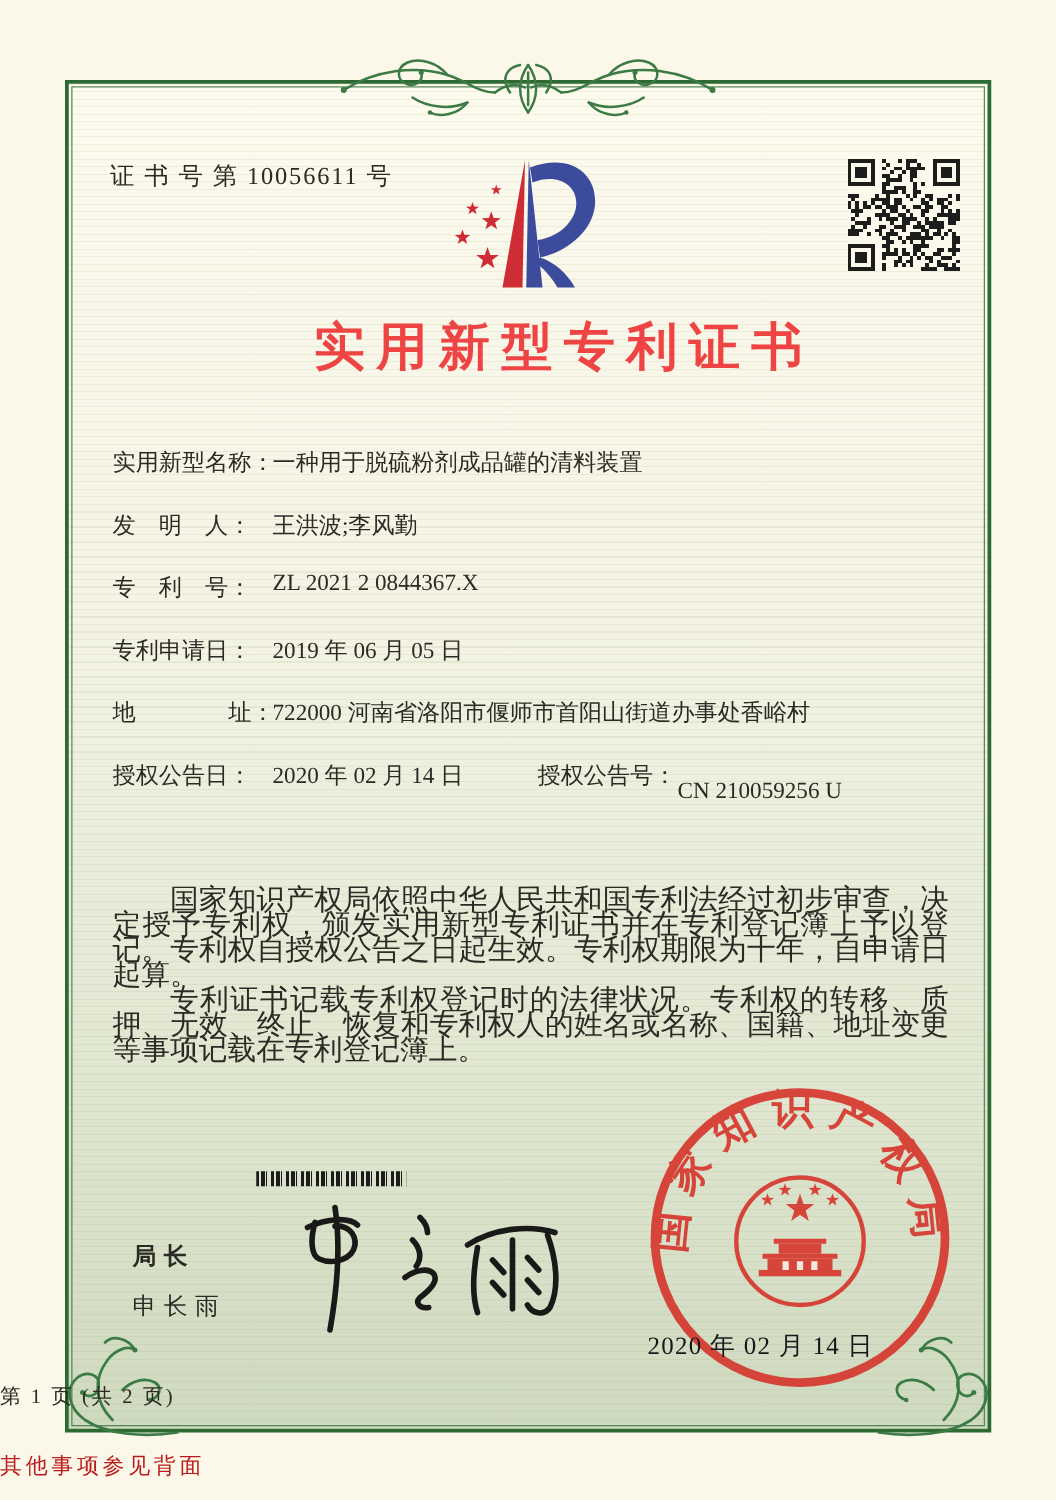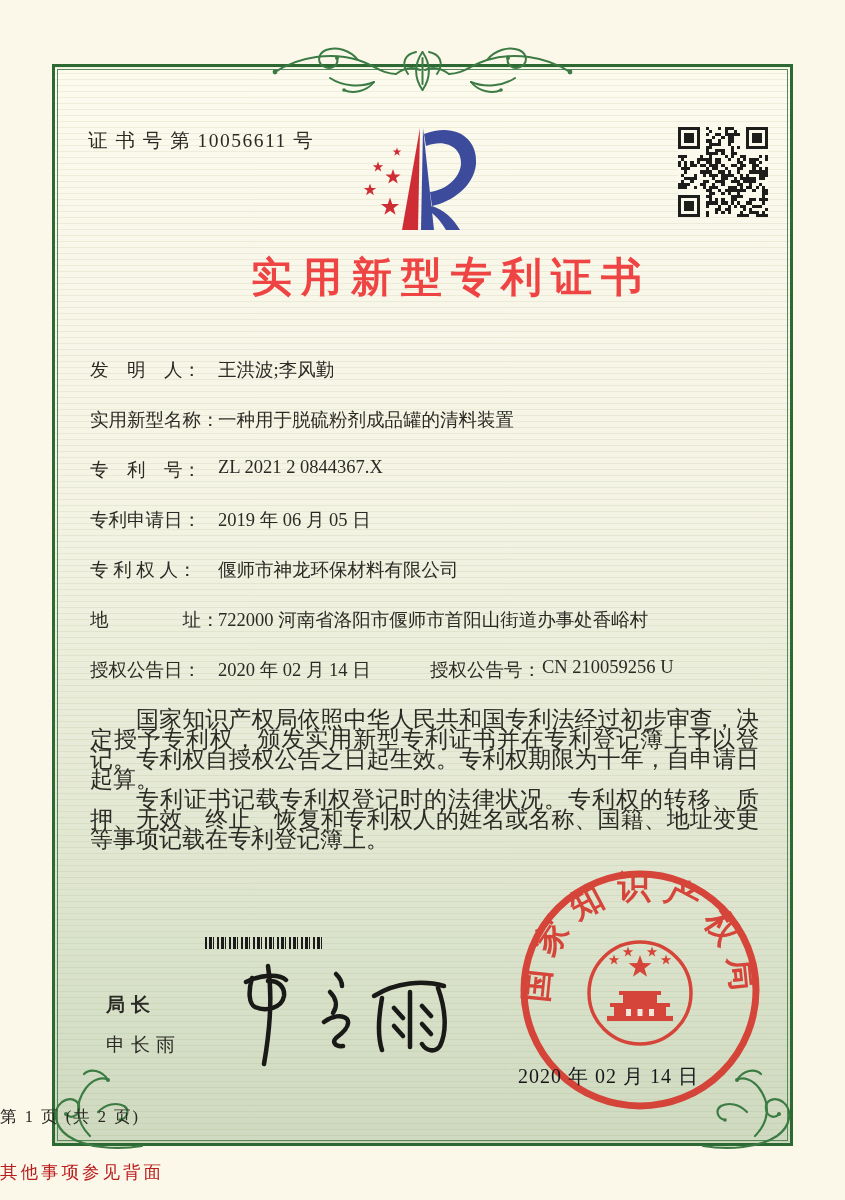--- a/index.html
+++ b/index.html
@@ -15,21 +15,21 @@
   .frame-inner{position:absolute;inset:2px;border:1px solid #57875a;}
   .abs{position:absolute;}
   .cert-no{left:88px;top:127px;font-size:19.5px;letter-spacing:1.5px;}
   .title{left:0;top:250px;width:100%;text-align:center;font-size:41px;font-weight:bold;
          letter-spacing:9px;text-indent:9px;color:#ef4444;padding-left:24px;}
   .fields{left:90px;top:357px;width:680px;}
   .row{position:relative;height:50px;font-size:18.5px;}
   .flabel{position:absolute;left:0;top:0;white-space:pre;}
   .fvalue{position:absolute;left:128px;top:0;white-space:pre;}
   .g-label{position:absolute;left:340px;top:0;}
-  .g-value{position:absolute;left:452px;top:0;white-space:pre;}
+  .g-value{position:absolute;left:452px;top:16px;white-space:pre;}
   .paras{left:90px;top:710px;width:669px;font-size:23px;line-height:20px;text-align:justify;}
   .paras p{margin:0;text-indent:2em;}
   .signer-role{left:106px;top:992px;font-size:19px;letter-spacing:6px;font-weight:bold;}
   .signer-name{left:106px;top:1032px;font-size:19px;letter-spacing:6px;}
   .barcode{left:205px;top:937px;width:120px;height:12px;
            background:repeating-linear-gradient(90deg,#1b1b19 0 2px,transparent 2px 4px,#1b1b19 4px 7px,transparent 7px 8px,#1b1b19 8px 9px,transparent 9px 12px);}
   .seal-date{left:518px;top:1063px;font-size:20px;letter-spacing:1px;color:#17171a;}
   .page-info{left:0;top:1106px;width:100%;font-size:16.5px;letter-spacing:2px;}
   .back-note{left:0;top:1160px;width:100%;text-align:left;font-size:17.5px;letter-spacing:3px;color:#b91c1c;}
   .corner-right{transform:scaleX(-1);}
@@ -99,38 +99,34 @@
     </g>
     <g class="m" fill="#1d1d1b">
         <path d="M9 0h1v1h-1zM13 0h1v1h-1zM15 0h1v1h-1zM16 0h1v1h-1zM17 0h1v1h-1zM10 1h1v1h-1zM15 1h1v1h-1zM18 1h1v1h-1zM9 2h1v1h-1zM12 2h1v1h-1zM13 2h1v1h-1zM15 2h1v1h-1zM16 2h1v1h-1zM17 2h1v1h-1zM18 2h1v1h-1zM19 2h1v1h-1zM11 3h1v1h-1zM14 3h1v1h-1zM16 3h1v1h-1zM17 3h1v1h-1zM9 4h1v1h-1zM10 4h1v1h-1zM13 4h1v1h-1zM16 4h1v1h-1zM17 4h1v1h-1zM10 5h1v1h-1zM11 5h1v1h-1zM12 5h1v1h-1zM13 5h1v1h-1zM16 5h1v1h-1zM9 6h1v1h-1zM10 6h1v1h-1zM17 6h1v1h-1zM19 6h1v1h-1zM9 7h1v1h-1zM12 7h1v1h-1zM13 7h1v1h-1zM14 7h1v1h-1zM17 7h1v1h-1zM9 8h1v1h-1zM10 8h1v1h-1zM11 8h1v1h-1zM12 8h1v1h-1zM14 8h1v1h-1zM17 8h1v1h-1zM18 8h1v1h-1zM0 9h1v1h-1zM1 9h1v1h-1zM2 9h1v1h-1zM7 9h1v1h-1zM10 9h1v1h-1zM15 9h1v1h-1zM17 9h1v1h-1zM20 9h1v1h-1zM21 9h1v1h-1zM26 9h1v1h-1zM28 9h1v1h-1zM1 10h1v1h-1zM6 10h1v1h-1zM7 10h1v1h-1zM8 10h1v1h-1zM9 10h1v1h-1zM10 10h1v1h-1zM12 10h1v1h-1zM13 10h1v1h-1zM16 10h1v1h-1zM19 10h1v1h-1zM21 10h1v1h-1zM23 10h1v1h-1zM24 10h1v1h-1zM25 10h1v1h-1zM28 10h1v1h-1zM0 11h1v1h-1zM2 11h1v1h-1zM4 11h1v1h-1zM6 11h1v1h-1zM9 11h1v1h-1zM10 11h1v1h-1zM12 11h1v1h-1zM13 11h1v1h-1zM19 11h1v1h-1zM20 11h1v1h-1zM23 11h1v1h-1zM24 11h1v1h-1zM26 11h1v1h-1zM0 12h1v1h-1zM2 12h1v1h-1zM4 12h1v1h-1zM5 12h1v1h-1zM7 12h1v1h-1zM8 12h1v1h-1zM10 12h1v1h-1zM11 12h1v1h-1zM12 12h1v1h-1zM14 12h1v1h-1zM17 12h1v1h-1zM18 12h1v1h-1zM20 12h1v1h-1zM21 12h1v1h-1zM24 12h1v1h-1zM25 12h1v1h-1zM1 13h1v1h-1zM2 13h1v1h-1zM3 13h1v1h-1zM9 13h1v1h-1zM11 13h1v1h-1zM12 13h1v1h-1zM15 13h1v1h-1zM19 13h1v1h-1zM20 13h1v1h-1zM24 13h1v1h-1zM26 13h1v1h-1zM28 13h1v1h-1zM2 14h1v1h-1zM7 14h1v1h-1zM8 14h1v1h-1zM9 14h1v1h-1zM10 14h1v1h-1zM13 14h1v1h-1zM14 14h1v1h-1zM16 14h1v1h-1zM19 14h1v1h-1zM23 14h1v1h-1zM24 14h1v1h-1zM25 14h1v1h-1zM26 14h1v1h-1zM27 14h1v1h-1zM28 14h1v1h-1zM1 15h1v1h-1zM5 15h1v1h-1zM8 15h1v1h-1zM10 15h1v1h-1zM11 15h1v1h-1zM12 15h1v1h-1zM14 15h1v1h-1zM15 15h1v1h-1zM16 15h1v1h-1zM17 15h1v1h-1zM20 15h1v1h-1zM22 15h1v1h-1zM26 15h1v1h-1zM27 15h1v1h-1zM28 15h1v1h-1zM2 16h1v1h-1zM3 16h1v1h-1zM4 16h1v1h-1zM5 16h1v1h-1zM11 16h1v1h-1zM14 16h1v1h-1zM15 16h1v1h-1zM18 16h1v1h-1zM20 16h1v1h-1zM21 16h1v1h-1zM22 16h1v1h-1zM23 16h1v1h-1zM24 16h1v1h-1zM26 16h1v1h-1zM27 16h1v1h-1zM1 17h1v1h-1zM4 17h1v1h-1zM8 17h1v1h-1zM9 17h1v1h-1zM12 17h1v1h-1zM13 17h1v1h-1zM14 17h1v1h-1zM17 17h1v1h-1zM18 17h1v1h-1zM19 17h1v1h-1zM21 17h1v1h-1zM22 17h1v1h-1zM23 17h1v1h-1zM24 17h1v1h-1zM0 18h1v1h-1zM1 18h1v1h-1zM2 18h1v1h-1zM3 18h1v1h-1zM7 18h1v1h-1zM8 18h1v1h-1zM11 18h1v1h-1zM14 18h1v1h-1zM19 18h1v1h-1zM20 18h1v1h-1zM23 18h1v1h-1zM26 18h1v1h-1zM0 19h1v1h-1zM1 19h1v1h-1zM2 19h1v1h-1zM5 19h1v1h-1zM8 19h1v1h-1zM10 19h1v1h-1zM11 19h1v1h-1zM12 19h1v1h-1zM16 19h1v1h-1zM17 19h1v1h-1zM18 19h1v1h-1zM20 19h1v1h-1zM22 19h1v1h-1zM23 19h1v1h-1zM25 19h1v1h-1zM27 19h1v1h-1zM9 20h1v1h-1zM10 20h1v1h-1zM13 20h1v1h-1zM15 20h1v1h-1zM16 20h1v1h-1zM17 20h1v1h-1zM18 20h1v1h-1zM19 20h1v1h-1zM20 20h1v1h-1zM21 20h1v1h-1zM24 20h1v1h-1zM27 20h1v1h-1zM28 20h1v1h-1zM10 21h1v1h-1zM11 21h1v1h-1zM14 21h1v1h-1zM16 21h1v1h-1zM19 21h1v1h-1zM27 21h1v1h-1zM28 21h1v1h-1zM9 22h1v1h-1zM10 22h1v1h-1zM17 22h1v1h-1zM18 22h1v1h-1zM19 22h1v1h-1zM20 22h1v1h-1zM27 22h1v1h-1zM10 23h1v1h-1zM12 23h1v1h-1zM14 23h1v1h-1zM17 23h1v1h-1zM18 23h1v1h-1zM23 23h1v1h-1zM24 23h1v1h-1zM26 23h1v1h-1zM27 23h1v1h-1zM28 23h1v1h-1zM9 24h1v1h-1zM10 24h1v1h-1zM11 24h1v1h-1zM12 24h1v1h-1zM14 24h1v1h-1zM15 24h1v1h-1zM17 24h1v1h-1zM19 24h1v1h-1zM22 24h1v1h-1zM23 24h1v1h-1zM27 24h1v1h-1zM9 25h1v1h-1zM13 25h1v1h-1zM16 25h1v1h-1zM18 25h1v1h-1zM20 25h1v1h-1zM21 25h1v1h-1zM24 25h1v1h-1zM25 25h1v1h-1zM26 25h1v1h-1zM12 26h1v1h-1zM13 26h1v1h-1zM15 26h1v1h-1zM16 26h1v1h-1zM21 26h1v1h-1zM23 26h1v1h-1zM28 26h1v1h-1zM9 27h1v1h-1zM12 27h1v1h-1zM14 27h1v1h-1zM16 27h1v1h-1zM20 27h1v1h-1zM23 27h1v1h-1zM24 27h1v1h-1zM25 27h1v1h-1zM27 27h1v1h-1zM9 28h1v1h-1zM19 28h1v1h-1zM20 28h1v1h-1zM21 28h1v1h-1zM22 28h1v1h-1zM25 28h1v1h-1zM26 28h1v1h-1zM27 28h1v1h-1zM28 28h1v1h-1z"></path>
       </g>
   </svg>
 
   <div class="abs title">实用新型专利证书</div>
 
   <div class="abs fields">
     <div class="row">
+      <span class="flabel">实用新型名称：</span>
+      <span class="fvalue">一种用于脱硫粉剂成品罐的清料装置</span>
+    </div>
+    <div class="row">
       <span class="flabel">发　明　人：</span>
       <span class="fvalue">王洪波;李风勤</span>
     </div>
     <div class="row">
-      <span class="flabel">实用新型名称：</span>
-      <span class="fvalue">一种用于脱硫粉剂成品罐的清料装置</span>
-    </div>
-    <div class="row">
       <span class="flabel">专　利　号：</span>
       <span class="fvalue">ZL 2021 2 0844367.X</span>
     </div>
     <div class="row">
       <span class="flabel">专利申请日：</span>
       <span class="fvalue">2019 年 06 月 05 日</span>
-    </div>
-    <div class="row">
-      <span class="flabel">专 利 权 人：</span>
-      <span class="fvalue">偃师市神龙环保材料有限公司</span>
     </div>
     <div class="row">
       <span class="flabel">地　　　　址：</span>
       <span class="fvalue">722000 河南省洛阳市偃师市首阳山街道办事处香峪村</span>
     </div>
     <div class="row">
       <span class="flabel">授权公告日：</span>
       <span class="fvalue">2020 年 02 月 14 日</span>
       <span class="g-label">授权公告号：</span>
       <span class="g-value">CN 210059256 U</span>

